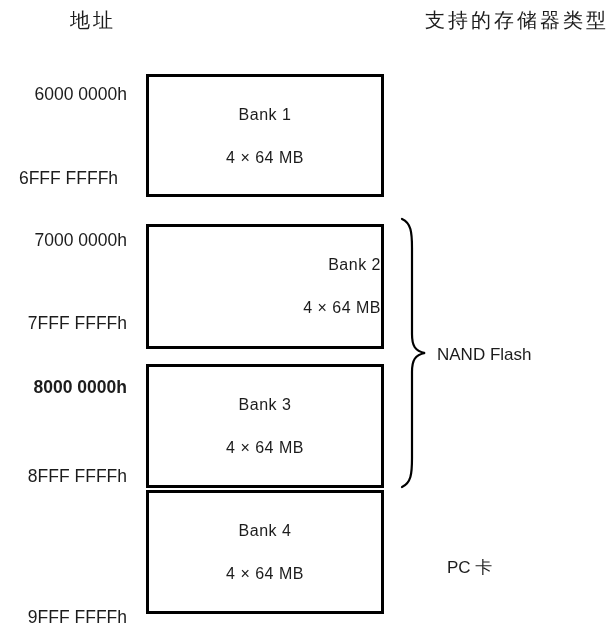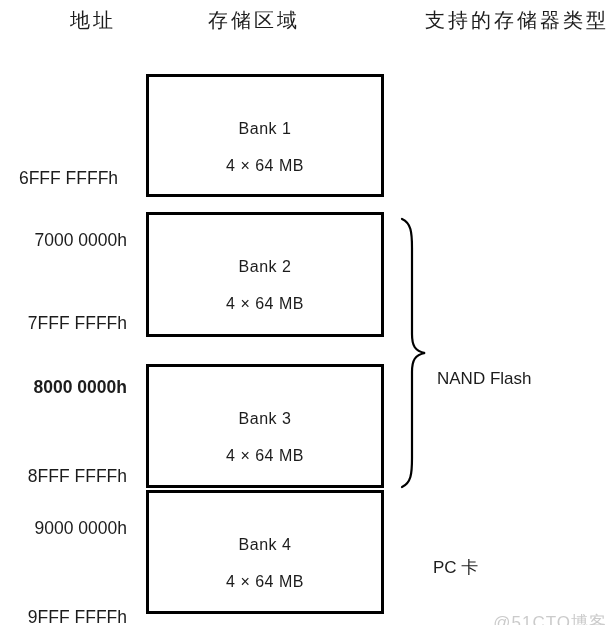--- a/index.html
+++ b/index.html
@@ -50,51 +50,51 @@
   
   .bank-box {
     position: absolute;
     left: 146px;
     width: 238px;
     border: 3px solid #000000;
     background: #ffffff;
     display: flex;
     flex-direction: column;
     align-items: center;
-    padding-top: 43px;
+    padding-top: 29px;
   }
   .box-b1 { top: 74px;  height: 123px; }
-  .box-b2 { top: 212px; height: 125px; }
+  .box-b2 { top: 224px; height: 125px; align-items: flex-end; }
   .box-b3 { top: 364px; height: 124px; }
   .box-b4 { top: 490px; height: 124px; }
   .bank-name {
     font-size: 16px;
     line-height: 18px;
     letter-spacing: 0.5px;
     color: #1c1c1c;
   }
   .bank-size {
-    margin-top: 19px;
+    margin-top: 25px;
     font-size: 16px;
     line-height: 18px;
     letter-spacing: 0.5px;
     color: #1c1c1c;
   }
 
   
   .mem-type {
     position: absolute;
     font-size: 17px;
     line-height: 20px;
     color: #1c1c1c;
     white-space: nowrap;
   }
   .type-nor  { left: 447px; top: 120px; }
-  .type-nand { left: 437px; top: 345px; margin-top: 24px; }
-  .type-pc   { left: 433px; top: 558px; }
+  .type-nand { left: 437px; top: 345px; }
+  .type-pc   { left: 447px; top: 558px; }
 
   
   .brace {
     position: absolute;
     left: 398px;
     top: 216px;
     width: 36px;
     height: 274px;
   }
 
@@ -108,29 +108,28 @@
     color: #cbcbcb;
     white-space: nowrap;
   }
 </style>
 </head>
 <body>
 
 <div class="canvas">
 
   <div class="col-header hdr-address">地址</div>
-  <div class="col-header hdr-region">存储区域</div>
   <div class="col-header hdr-type">支持的存储器类型</div>
 
+  <div class="addr addr-b1s">6000 0000h</div>
   <div class="addr addr-b1e">6FFF FFFFh</div>
   <div class="addr addr-b2s">7000 0000h</div>
   <div class="addr addr-b2e">7FFF FFFFh</div>
   <div class="addr addr-b3s">8000 0000h</div>
   <div class="addr addr-b3e">8FFF FFFFh</div>
-  <div class="addr addr-b4s">9000 0000h</div>
   <div class="addr addr-b4e">9FFF FFFFh</div>
 
   <div class="bank-box box-b1">
     <div class="bank-name">Bank 1</div>
     <div class="bank-size">4 × 64 MB</div>
   </div>
   <div class="bank-box box-b2">
     <div class="bank-name">Bank 2</div>
     <div class="bank-size">4 × 64 MB</div>
   </div>
@@ -149,15 +148,14 @@
              L 14 118
              C 14 130, 17 135, 27 137
              C 17 139, 14 144, 14 156
              L 14 242
              C 14 258, 13 267, 4 271" fill="none" stroke="#000000" stroke-width="2.2" stroke-linecap="round"></path>
   </svg>
 
   <div class="mem-type type-nand">NAND Flash</div>
   <div class="mem-type type-pc">PC 卡</div>
 
-  <div class="watermark">@51CTO博客</div>
 
 </div>
 
 </body></html>

